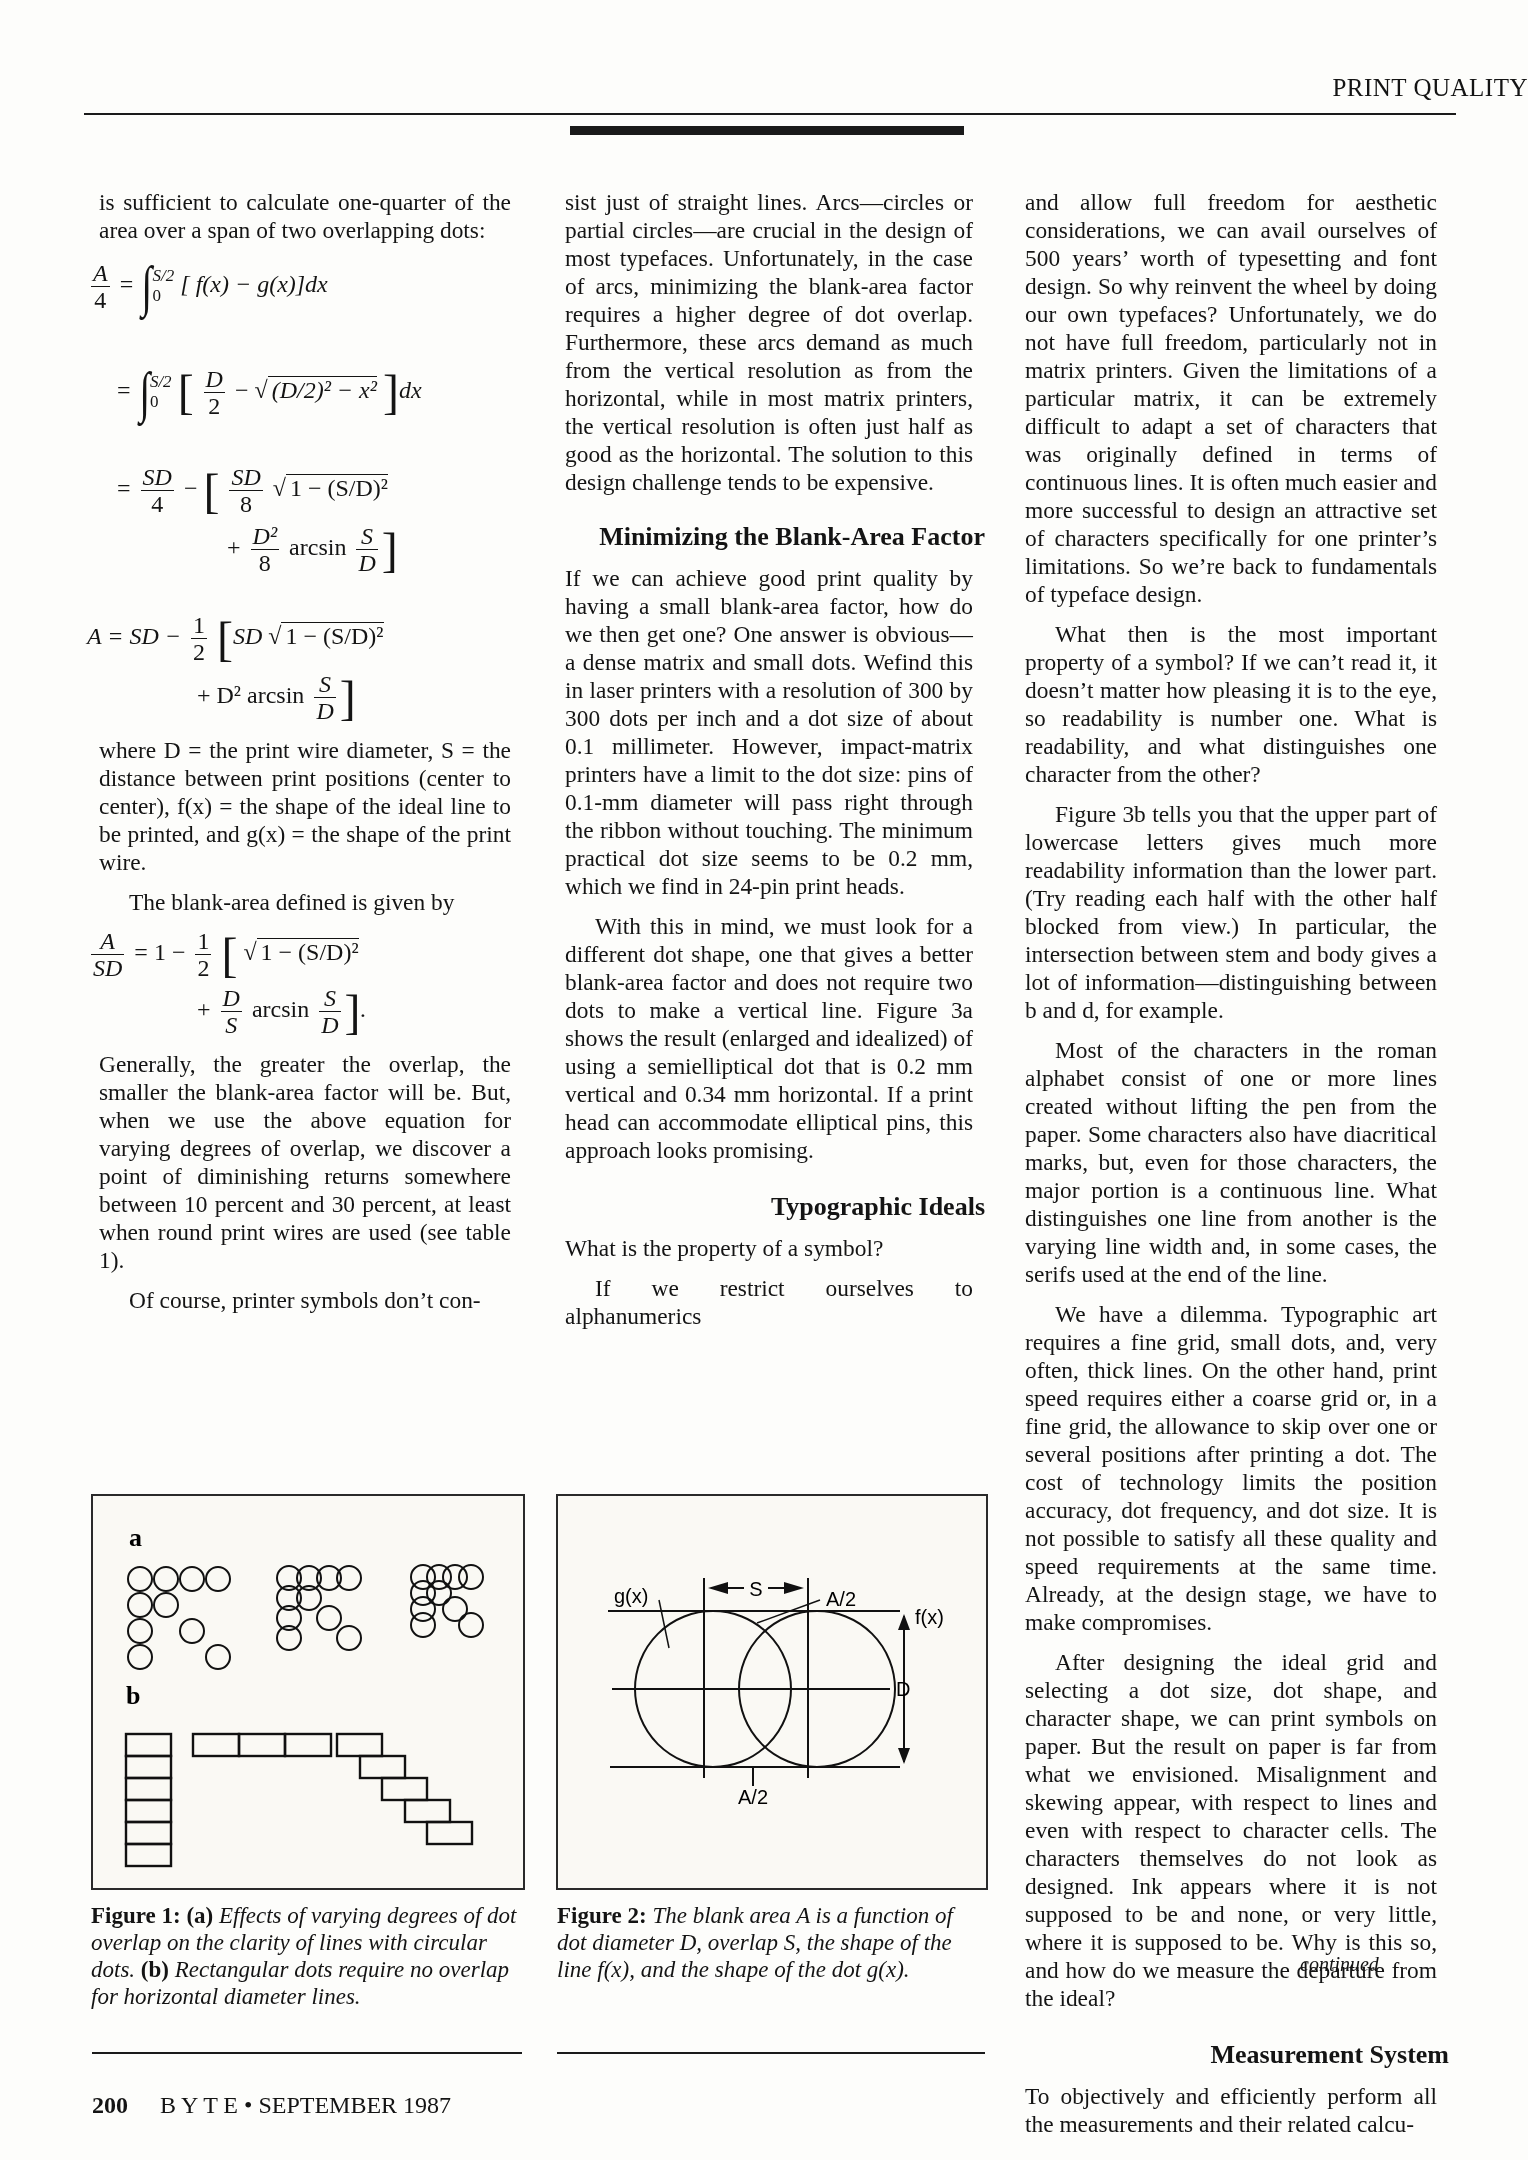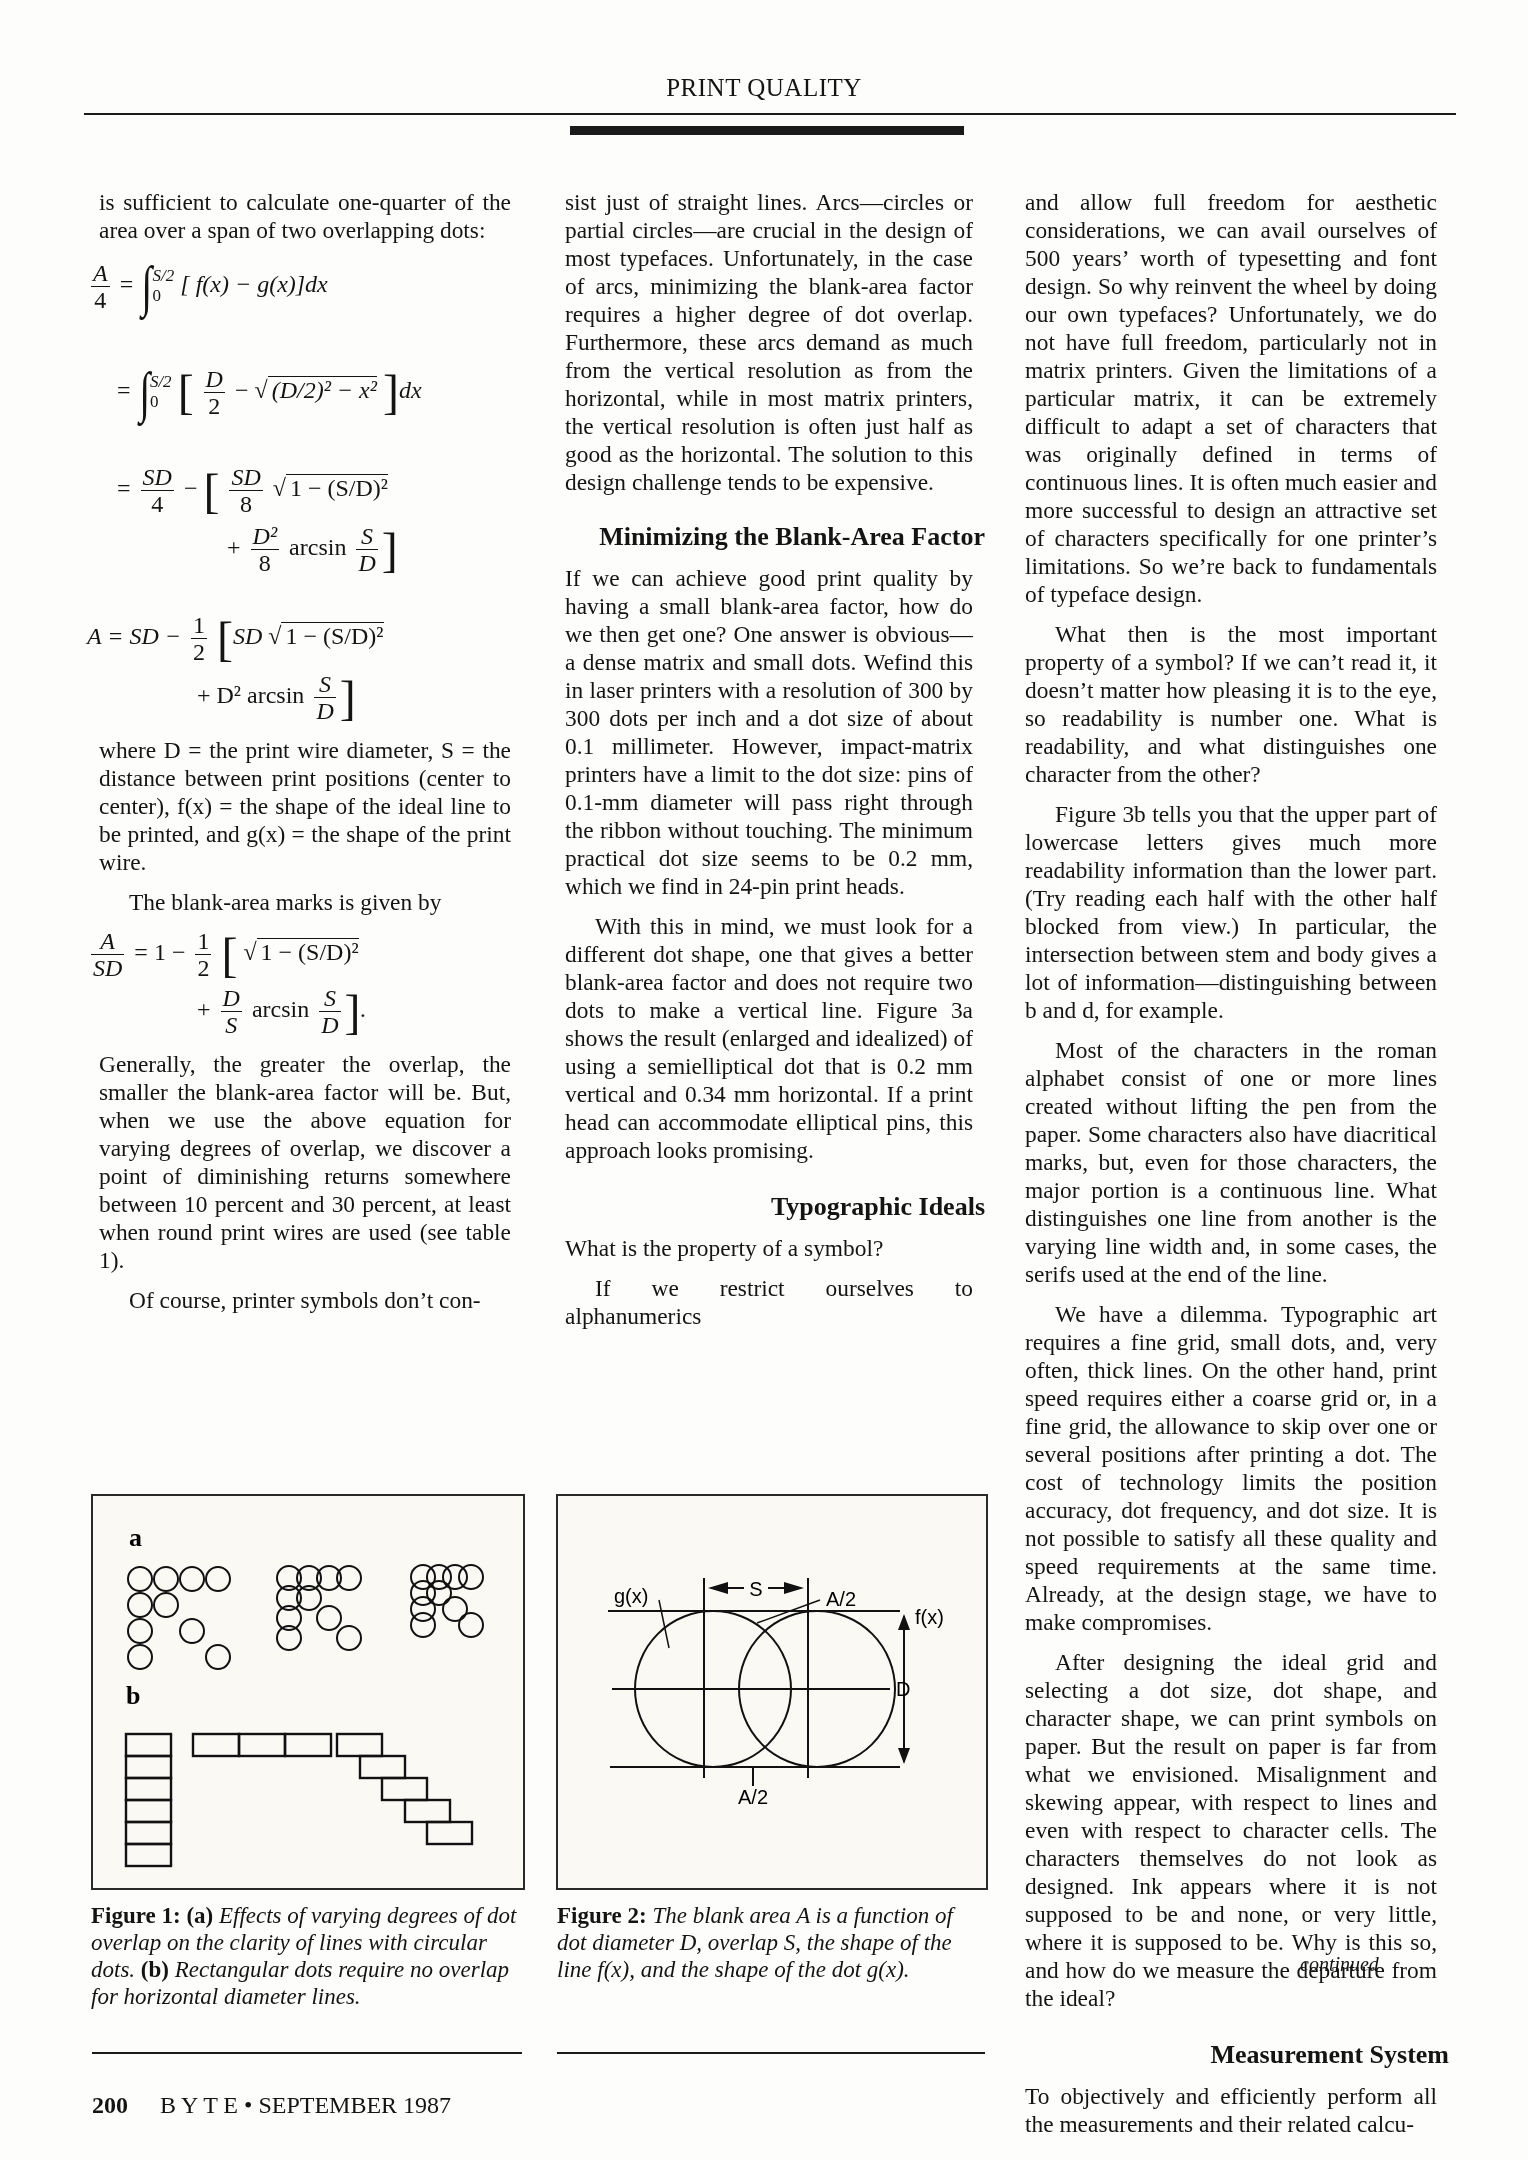--- a/index.html
+++ b/index.html
@@ -1,21 +1,21 @@
 <!DOCTYPE html>
 <html><head>
 <meta charset="utf-8">
 <style>
   html, body { margin: 0; padding: 0; }
   body {
     width: 1528px; height: 2160px; background: #fdfdfb; position: relative; overflow: hidden;
     font-family: "Liberation Serif", "DejaVu Serif", serif; color: #141414;
   }
   .abs { position: absolute; }
-  .running-head { left: 0; width: 1528px; top: 74px; text-align: center; font-size: 25px; letter-spacing: 0.5px; }
+  .running-head { left: 0; width: 1528px; top: 74px; text-align: right; font-size: 25px; letter-spacing: 0.5px; }
   .head-rule { left: 84px; width: 1372px; top: 113px; height: 2px; background: #1a1a1a; }
   .head-bar { left: 570px; width: 394px; top: 126px; height: 9px; background: #1a1a1a; }
 
   .col { position: absolute; font-size: 23.4px; line-height: 28px; text-align: justify; }
   .col p { margin: 12px; }
   .col p.ind { text-indent: 30px; }
   .col1 { left: 87px; width: 436px; top: 176px; }
   .col2 { left: 553px; width: 432px; top: 176px; }
   .col3 { left: 1013px; width: 436px; top: 176px; }
   h3 { margin: 0; font-size: 26px; line-height: 30px; font-weight: bold; text-align: right; }
@@ -93,21 +93,21 @@
     <span class="br">[</span><span>SD</span>
     <span class="u">√</span><span class="sqrt u">1 − (S/D)²</span>
     <div style="padding-left:110px; margin-top:6px;">
       <span class="u">+ D²</span>
       <span class="u">arcsin</span>
       <span class="frac"><span class="num">S</span><span>D</span></span><span class="br">]</span>
     </div>
   </div>
 
   <p style="margin-top:12px;">where D = the print wire diameter, S = the distance between print positions (center to center), f(x) = the shape of the ideal line to be printed, and g(x) = the shape of the print wire.</p>
-  <p class="ind">The blank-area marks is given by</p>
+  <p class="ind">The blank-area defined is given by</p>
 
   <div class="eq" style="margin-top:8px;">
     <span class="frac"><span class="num">A</span><span>SD</span></span>
     <span class="u">= 1 −</span>
     <span class="frac"><span class="num u">1</span><span class="u">2</span></span>
     <span class="br">[</span>
     <span class="u">√</span><span class="sqrt u">1 − (S/D)²</span>
     <div style="padding-left:110px; margin-top:4px;">
       <span class="u">+</span>
       <span class="frac"><span class="num">D</span><span>S</span></span>

